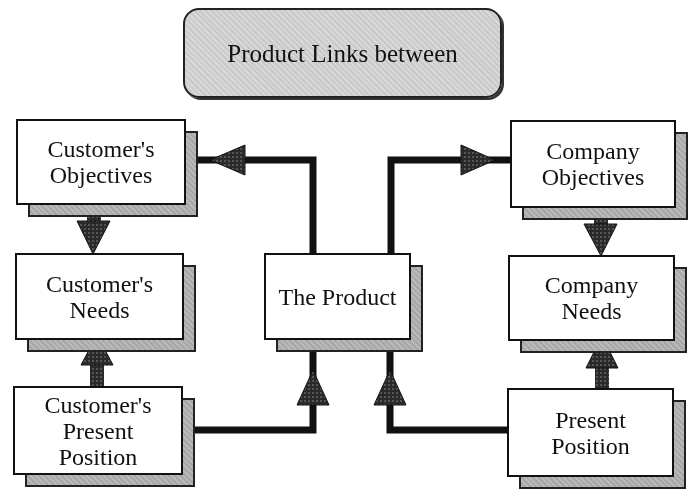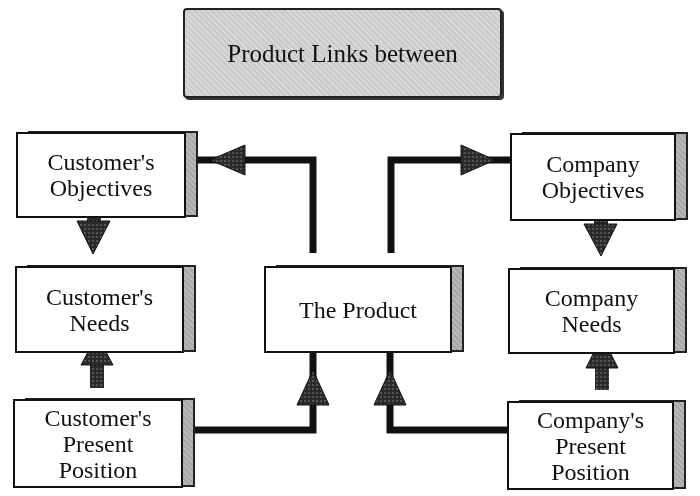--- a/index.html
+++ b/index.html
@@ -1,28 +1,28 @@
 <!DOCTYPE html>
 <html><head>
 <meta charset="utf-8">
 <style>
   html, body { margin:0; padding:0; background:#ffffff; }
   body { width:700px; height:496px; position:relative; overflow:hidden;
          font-family: "Liberation Serif", "DejaVu Serif", serif; color:#111; }
   .title-box { position:absolute; left:183px; top:8px; width:315px; height:86px;
-    border:2px solid #222; border-radius:4px;
+    border:2px solid #222; border-radius:16px;
     background: repeating-linear-gradient(45deg,#d8d8d8 0 2px,#c9c9c9 2px 4px);
     box-shadow: 2px 2px 0 #333; display:flex; flex-direction:column;
     align-items:center; justify-content:center; }
   .title-line { font-size:25px; line-height:33px; }
   .node { position:absolute; }
   .node .shadow { position:absolute; left:12px; top:12px; width:100%; height:100%;
     background: repeating-linear-gradient(45deg,#b9b9b9 0 2px,#a7a7a7 2px 4px);
     border:2px solid #222; box-sizing:border-box; }
-  .node .face { position:absolute; left:0; top:13px; width:100%; height:100%;
+  .node .face { position:absolute; left:0; top:0; width:100%; height:100%;
     background:#fff; border:2px solid #111; box-sizing:border-box;
     display:flex; flex-direction:column; align-items:center; justify-content:center; }
   .node .label { font-size:24px; line-height:26px; text-align:center; }
   svg.connectors { position:absolute; left:0; top:0; }
 </style>
 </head>
 <body>
 
 <svg class="connectors" width="700" height="496">
   <defs>
@@ -79,21 +79,21 @@
 
 <div class="node" style="left:13px; top:386px; width:170px; height:89px;">
   <div class="shadow"></div>
   <div class="face">
     <div class="label">Customer's</div>
     <div class="label">Present</div>
     <div class="label">Position</div>
   </div>
 </div>
 
-<div class="node" style="left:264px; top:253px; width:188px; height:87px;">
+<div class="node" style="left:264px; top:253px; width:147px; height:87px;">
   <div class="shadow"></div>
   <div class="face">
     <div class="label">The Product</div>
   </div>
 </div>
 
 <div class="node" style="left:510px; top:120px; width:166px; height:88px;">
   <div class="shadow"></div>
   <div class="face">
     <div class="label">Company</div>
@@ -105,17 +105,16 @@
   <div class="shadow"></div>
   <div class="face">
     <div class="label">Company</div>
     <div class="label">Needs</div>
   </div>
 </div>
 
 <div class="node" style="left:507px; top:388px; width:167px; height:89px;">
   <div class="shadow"></div>
   <div class="face">
-    <div class="label">Company's</div>
     <div class="label">Present</div>
     <div class="label">Position</div>
   </div>
 </div>
 
 </body></html>

